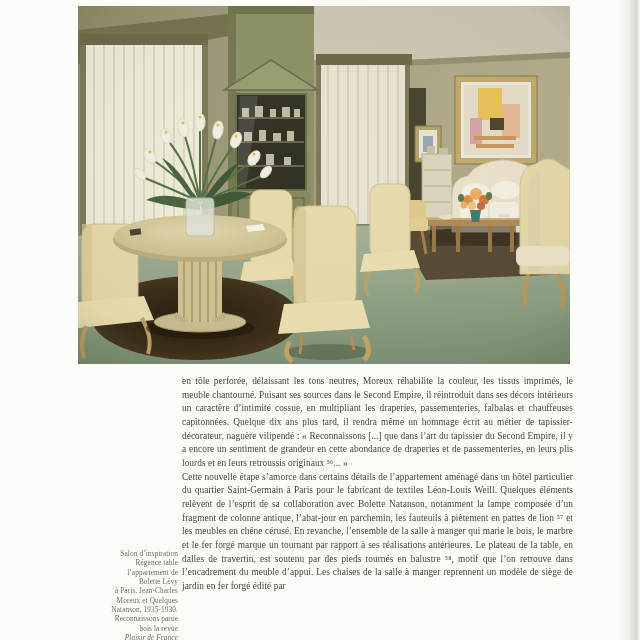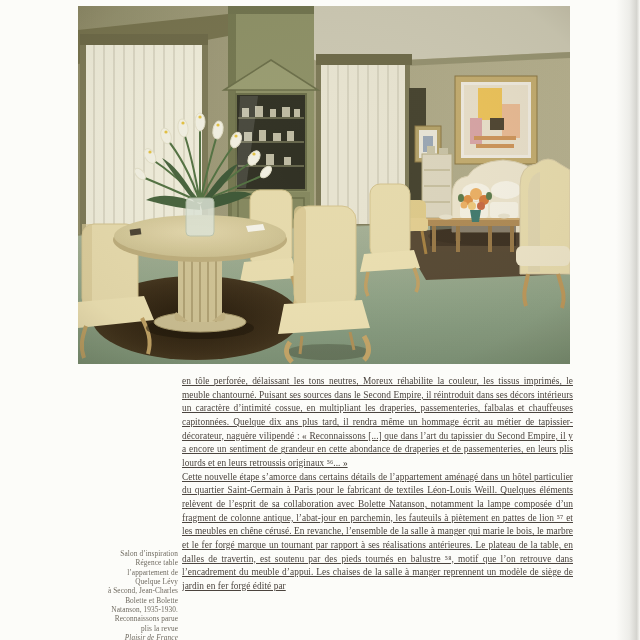--- a/index.html
+++ b/index.html
@@ -9,21 +9,21 @@
 
   .photo-wrap{position:absolute;left:78px;top:6px;width:492px;height:358px;overflow:hidden;background:#a49e7c;}
   .photo-wrap svg{display:block;filter:blur(.45px) saturate(.96) contrast(.98);}
 
   .caption{position:absolute;left:94px;top:537px;width:84px;text-align:right;
            font-size:7.3px;line-height:9.35px;color:#6f6a60;letter-spacing:.1px;margin-top:12px;}
   .caption .italic{font-style:italic;}
 
   .body-text{position:absolute;left:182px;top:375px;width:391px;height:265px;overflow:hidden;
              font-size:9.35px;line-height:13.65px;color:#4b443e;text-align:justify;letter-spacing:.05px;}
-  .body-text p{margin:0;text-decoration:underline;}
+  .body-text p{margin:0;}
 
   .page-edge{position:absolute;top:0;right:0;width:24px;height:640px;pointer-events:none;
              background:linear-gradient(to right,rgba(150,148,138,0) 0%,rgba(150,148,138,.14) 55%,rgba(130,128,118,.32) 86%,rgba(248,248,244,.9) 100%);}
   .photo-bottom-gap{position:absolute;left:78px;top:364px;width:492px;height:12px;background:#fcfcf9;}
 </style>
 </head>
 <body>
 
 <div class="page">
 
@@ -251,26 +251,26 @@
 
       <rect x="0" y="0" width="492" height="358" fill="url(#gVig)"></rect>
     </svg>
   </div>
   <div class="photo-bottom-gap"></div>
 
   <div class="caption">
     <div>Salon d’inspiration</div>
     <div>Régence table</div>
     <div>l’appartement de</div>
-    <div>Quelque Lévy</div>
-    <div>à Second, Jean-Charles</div>
-    <div>Bolette et Bolette</div>
+    <div>Bolette Lévy</div>
+    <div>à Paris, Jean-Charles</div>
+    <div>Moreux et Quelques</div>
     <div>Natanson, 1935-1930.</div>
     <div>Reconnaissons parue</div>
-    <div>plis la revue</div>
+    <div>bois la revue</div>
     <div class="italic">Plaisir de France</div>
     <div>en juillet 1936.</div>
   </div>
 
   <div class="body-text">
     <p>en tôle perforée, délaissant les tons neutres, Moreux réhabilite la couleur, les tissus imprimés, le meuble chantourné. Puisant ses sources dans le Second Empire, il réintroduit dans ses décors intérieurs un caractère d’intimité cossue, en multipliant les draperies, passementeries, falbalas et chauffeuses capitonnées. Quelque dix ans plus tard, il rendra même un hommage écrit au métier de tapissier-décorateur, naguère vilipendé : « Reconnaissons [...] que dans l’art du tapissier du Second Empire, il y a encore un sentiment de grandeur en cette abondance de draperies et de passementeries, en leurs plis lourds et en leurs retroussis originaux ⁵⁶... »</p>
     <p>Cette nouvelle étape s’amorce dans certains détails de l’appartement aménagé dans un hôtel particulier du quartier Saint-Germain à Paris pour le fabricant de textiles Léon-Louis Weill. Quelques éléments relèvent de l’esprit de sa collaboration avec Bolette Natanson, notamment la lampe composée d’un fragment de colonne antique, l’abat-jour en parchemin, les fauteuils à piètement en pattes de lion ⁵⁷ et les meubles en chêne cérusé. En revanche, l’ensemble de la salle à manger qui marie le bois, le marbre et le fer forgé marque un tournant par rapport à ses réalisations antérieures. Le plateau de la table, en dalles de travertin, est soutenu par des pieds tournés en balustre ⁵⁸, motif que l’on retrouve dans l’encadrement du meuble d’appui. Les chaises de la salle à manger reprennent un modèle de siège de jardin en fer forgé édité par</p>
   </div>
 
   <div class="page-edge"></div>

